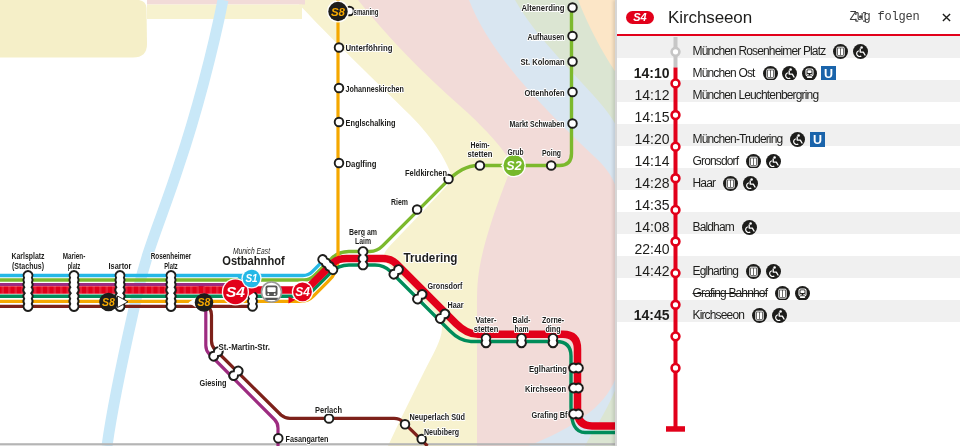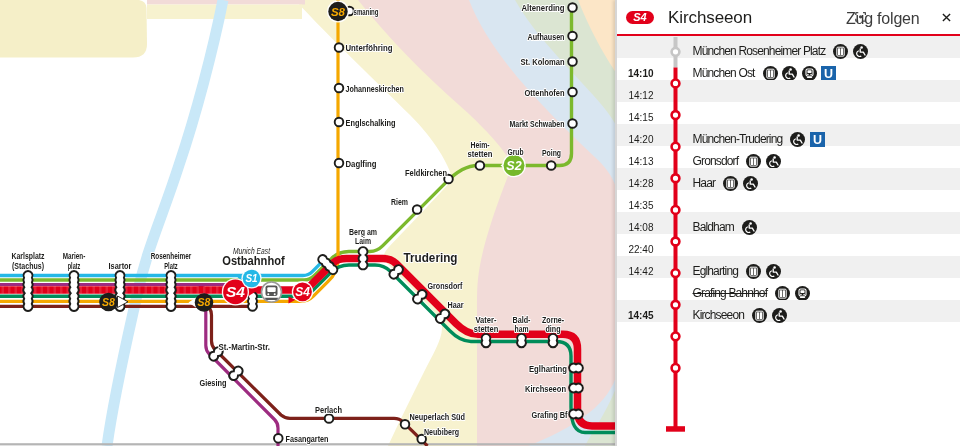--- a/index.html
+++ b/index.html
@@ -2,26 +2,26 @@
 <html><head>
 <meta charset="utf-8">
 <style>
 html,body{margin:0;padding:0;}
 body{width:960px;height:446px;overflow:hidden;font-family:"Liberation Sans",sans-serif;background:#fff;position:relative;}
 #map{position:absolute;left:0;top:0;width:617px;height:446px;}
 #panel{position:absolute;left:615px;top:0;width:343px;height:446px;background:#fff;border-left:2px solid #d6d6d6;box-shadow:-2px 0 3px rgba(0,0,0,0.12);}
 #phead{position:relative;height:34px;background:#fff;border-bottom:2.2px solid #e2001a;}
 .s4pill{position:absolute;left:9px;top:10.5px;width:28px;height:13.5px;background:#e2001a;border-radius:7px;color:#fff;font-weight:bold;font-style:italic;font-size:11px;text-align:center;line-height:13.5px;letter-spacing:0px;}
 .ptitle{position:absolute;left:51px;top:8px;font-size:17px;color:#1d1d1b;letter-spacing:-0.1px;}
-.zug{position:absolute;right:40.5px;top:9.5px;font-size:16px;color:#3c3c3c;letter-spacing:-0.2px;}
+.zug{position:absolute;right:40.5px;top:9.5px;font-size:12px;color:#3c3c3c;letter-spacing:-0.2px;font-family:Liberation Mono, monospace;}
 .zicon{position:absolute;right:94px;top:11.5px;width:11.3px;height:10px;}
 .pclose{position:absolute;right:9px;top:12.5px;width:9px;height:9px;}
 .row{position:relative;height:22px;}
 .row.g{background:#f0f0f0;}
-.time{position:absolute;left:0;top:0;width:36.5px;text-align:right;font-size:10px;color:#1d1d1b;line-height:31.6px;}
+.time{position:absolute;left:16px;top:0;width:36.5px;text-align:right;font-size:14px;color:#1d1d1b;line-height:31.6px;}
 .time.b{font-weight:bold;}
 .name{position:absolute;left:75.5px;top:0;font-size:12px;color:#1d1d1b;line-height:31.6px;white-space:nowrap;}
 .nm{letter-spacing:-0.85px;}
 .nm.b{font-weight:normal;}
 .nm.strike{text-decoration:line-through;text-align:center;}
 .ic{display:inline-block;vertical-align:-3.5px;margin-left:4.5px;width:15px;height:15px;}
 .ic:first-of-type{margin-left:8px;}
 #tline{position:absolute;left:0;top:0;width:120px;height:446px;pointer-events:none;}
 </style>
 </head>
@@ -226,38 +226,39 @@
             <circle cx="5.9" cy="8.6" r="0.8" fill="#fff"></circle>
             <circle cx="9.1" cy="8.6" r="0.8" fill="#fff"></circle>
             <path d="M4.6,11.9 l0.9,-1.2 h4 l0.9,1.2 z" fill="#fff"></path>
           </svg><svg class="ic" viewBox="0 0 15 15">
             <rect width="15" height="15" fill="#1a64ab"></rect>
             <text x="7.5" y="12" font-size="12.5" font-weight="bold" fill="#fff" text-anchor="middle" font-family="Liberation Sans">U</text>
           </svg></span>
       </div>
       <div class="row g">
         <span class="time">14:12</span>
+        <span class="name"><span class="nm">München Leuchtenbergring</span></span>
       </div>
       <div class="row ">
         <span class="time">14:15</span>
       </div>
       <div class="row g">
         <span class="time">14:20</span>
         <span class="name"><span class="nm">München-Trudering</span><svg class="ic" viewBox="0 0 15 15">
             <circle cx="7.5" cy="7.5" r="7.5" fill="#1d1d1b"></circle>
             <circle cx="8.6" cy="3.6" r="1.25" fill="#fff"></circle>
             <path d="M7.2,4.9 v3.2 h3.1 l1.7,2.9" fill="none" stroke="#fff" stroke-width="1.35" stroke-linejoin="round" stroke-linecap="round"></path>
             <path d="M8.3,11.9 a2.9,2.9 0 1 1 -2.4,-5.15" fill="none" stroke="#fff" stroke-width="1.2"></path>
           </svg><svg class="ic" viewBox="0 0 15 15">
             <rect width="15" height="15" fill="#1a64ab"></rect>
             <text x="7.5" y="12" font-size="12.5" font-weight="bold" fill="#fff" text-anchor="middle" font-family="Liberation Sans">U</text>
           </svg></span>
       </div>
       <div class="row ">
-        <span class="time">14:13</span>
+        <span class="time">14:14</span>
         <span class="name"><span class="nm">Gronsdorf</span><svg class="ic" viewBox="0 0 15 15">
             <circle cx="7.5" cy="7.5" r="7.5" fill="#1d1d1b"></circle>
             <rect x="3.8" y="3.2" width="7.4" height="8.9" rx="1" fill="none" stroke="#fff" stroke-width="1"></rect>
             <rect x="4.9" y="4.3" width="2.3" height="6.7" fill="#fff"></rect>
             <rect x="7.8" y="4.3" width="2.3" height="6.7" fill="#fff"></rect>
           </svg><svg class="ic" viewBox="0 0 15 15">
             <circle cx="7.5" cy="7.5" r="7.5" fill="#1d1d1b"></circle>
             <circle cx="8.6" cy="3.6" r="1.25" fill="#fff"></circle>
             <path d="M7.2,4.9 v3.2 h3.1 l1.7,2.9" fill="none" stroke="#fff" stroke-width="1.35" stroke-linejoin="round" stroke-linecap="round"></path>
             <path d="M8.3,11.9 a2.9,2.9 0 1 1 -2.4,-5.15" fill="none" stroke="#fff" stroke-width="1.2"></path>

